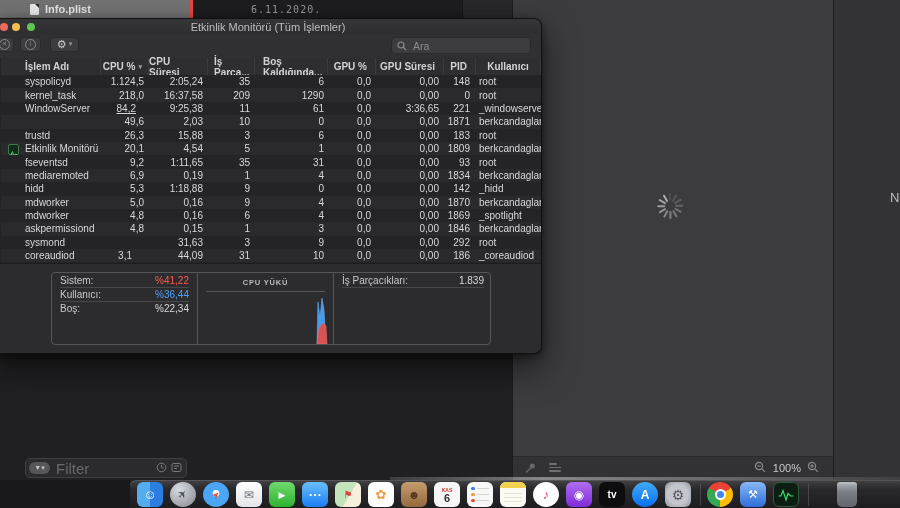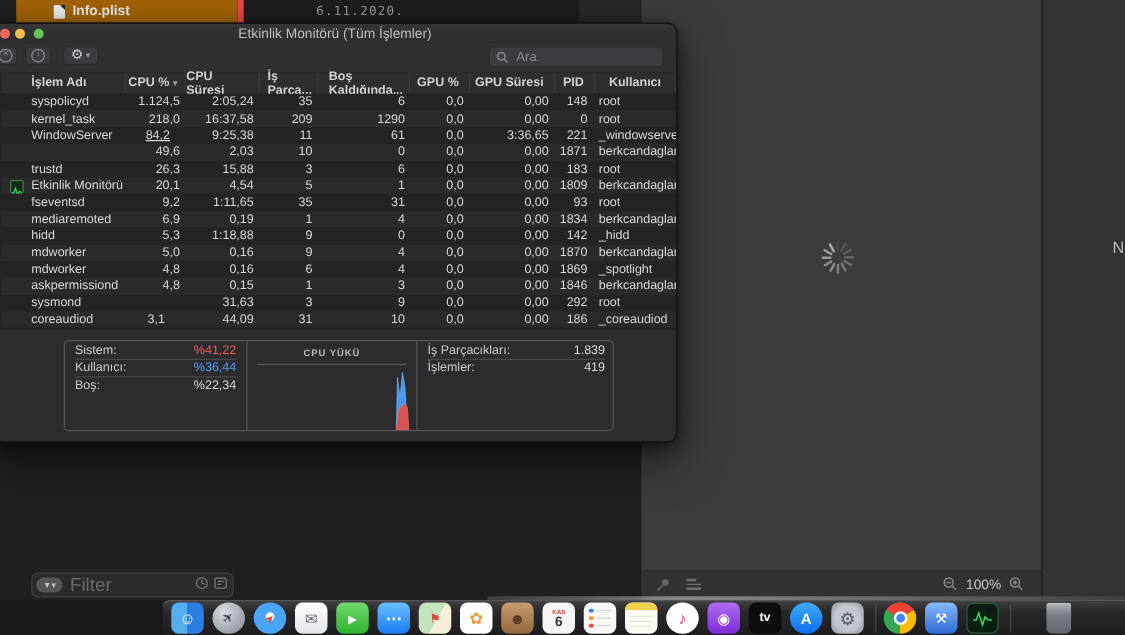--- a/index.html
+++ b/index.html
@@ -1,25 +1,25 @@
 <!DOCTYPE html>
 <html><head>
 <meta charset="utf-8">
 <style>
   html,body{margin:0;padding:0;}
   body{width:900px;height:508px;overflow:hidden;position:relative;background:#202022;
        font-family:"Liberation Sans",sans-serif;-webkit-font-smoothing:antialiased;}
   .abs{position:absolute;}
 
   
-  .topbar-a{left:0;top:0;width:190px;height:18px;background:#a16207;display:flex;align-items:center;margin-left:13px;}
+  .topbar-a{left:0;top:0;width:190px;height:18px;background:#737373;display:flex;align-items:center;}
   .doc-icon{width:9px;height:11px;background:#e9e9ec;border-radius:1px;margin-left:30px;position:relative;}
   .doc-icon::after{content:"";position:absolute;right:0;top:0;border:2.5px solid #28282a;border-left-color:transparent;border-bottom-color:transparent;}
   .file-label{color:#e6e6e9;font-size:11px;margin-left:6px;font-weight:bold;}
-  .topbar-b{left:190px;top:0;width:272px;height:18px;background:#1d1d1f;display:flex;align-items:center;border-left:5px solid #ef4444;}
+  .topbar-b{left:190px;top:0;width:272px;height:18px;background:#1d1d1f;display:flex;align-items:center;border-left:3px solid #ef4444;}
   .date-text{color:#96969c;font-size:10px;font-family:"DejaVu Sans Mono",monospace;letter-spacing:1px;margin-left:58px;}
   .topbar-c{left:462px;top:0;width:55px;height:18px;background:#28282a;border-left:1px solid #151517;}
 
   
   .right-panel{left:512px;top:0;width:321px;height:480px;background:#3c3c3f;border-left:1px solid #1c1c1e;}
   .far-panel{left:833px;top:0;width:67px;height:480px;background:#333336;border-left:1px solid #1a1a1c;}
   .letter-n{position:absolute;left:56px;top:190px;color:#bcbcc0;font-size:13px;}
   .panel-bottombar{position:absolute;left:0;bottom:2px;width:100%;height:21px;background:#323235;border-top:1px solid #2a2a2c;display:flex;align-items:center;}
   .pb-icon{margin-left:10px;opacity:.8;display:inline-flex;}
   .pb-lines{margin-left:12px;width:12px;display:inline-block;}
@@ -533,20 +533,16 @@
         <svg class="cpu-graph" width="136" height="50">
           <polygon points="119,50 120,8 122,24 124,4 126,16 128,50" fill="#4aa0f8" stroke="#6ab4ff" stroke-width="0.6" opacity="0.95"></polygon>
           <polygon points="119,50 121,34 125,29 128,32 129,50" fill="#e0514c" stroke="#f06a60" stroke-width="0.6" opacity="0.95"></polygon>
         </svg>
       </div>
       <div class="sec sec-right">
         <div class="stat-row bline">
           <span class="stat-label">İş Parçacıkları:</span>
           <span class="stat-value">1.839</span>
         </div>
-        <div class="stat-row">
-          <span class="stat-label">İşlemler:</span>
-          <span class="stat-value">419</span>
-        </div>
       </div>
     </div>
   </div>
 </div>
 
 </body></html>

